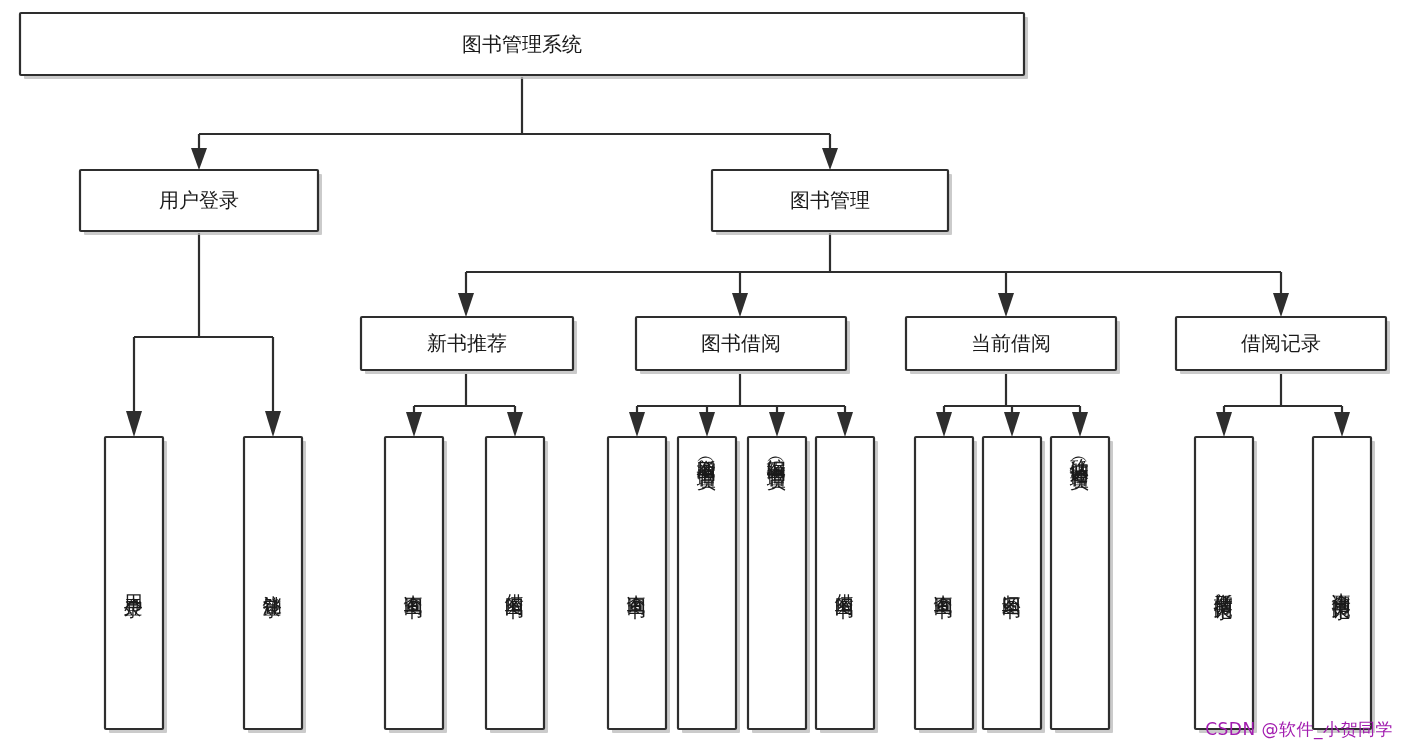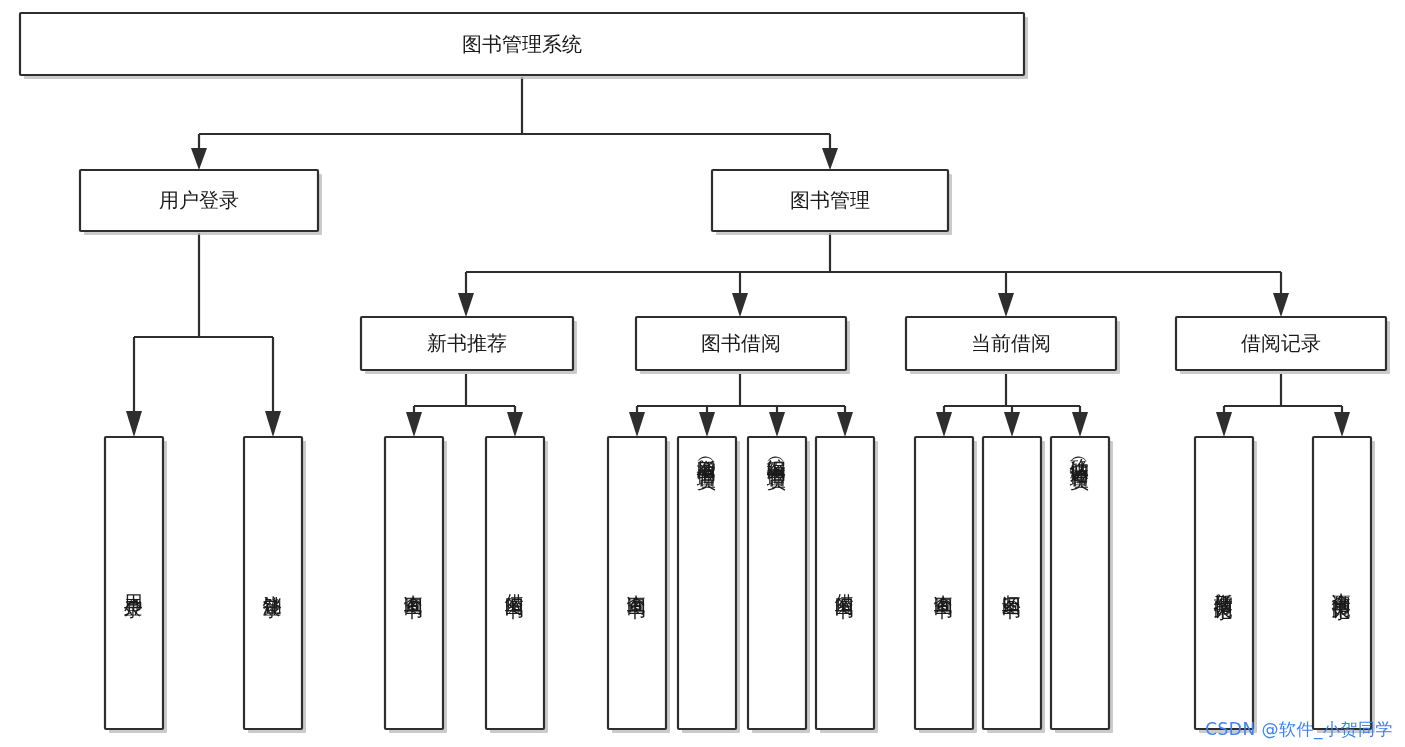--- a/index.html
+++ b/index.html
@@ -67,21 +67,21 @@
     justify-content: center;
     white-space: nowrap;
     pointer-events: none;
   }
   .watermark {
     position: absolute;
     right: 12px;
     bottom: 6px;
     font-family: "DejaVu Sans", "Liberation Sans", sans-serif;
     font-size: 17px;
-    color: #3b82f6;
+    color: #a21caf;
     letter-spacing: 0.5px;
     white-space: nowrap;
   }
 </style>
 </head>
 <body>
 
 <div id="diagram-root">
 
   <svg id="org-chart" viewBox="0 0 1405 747">

